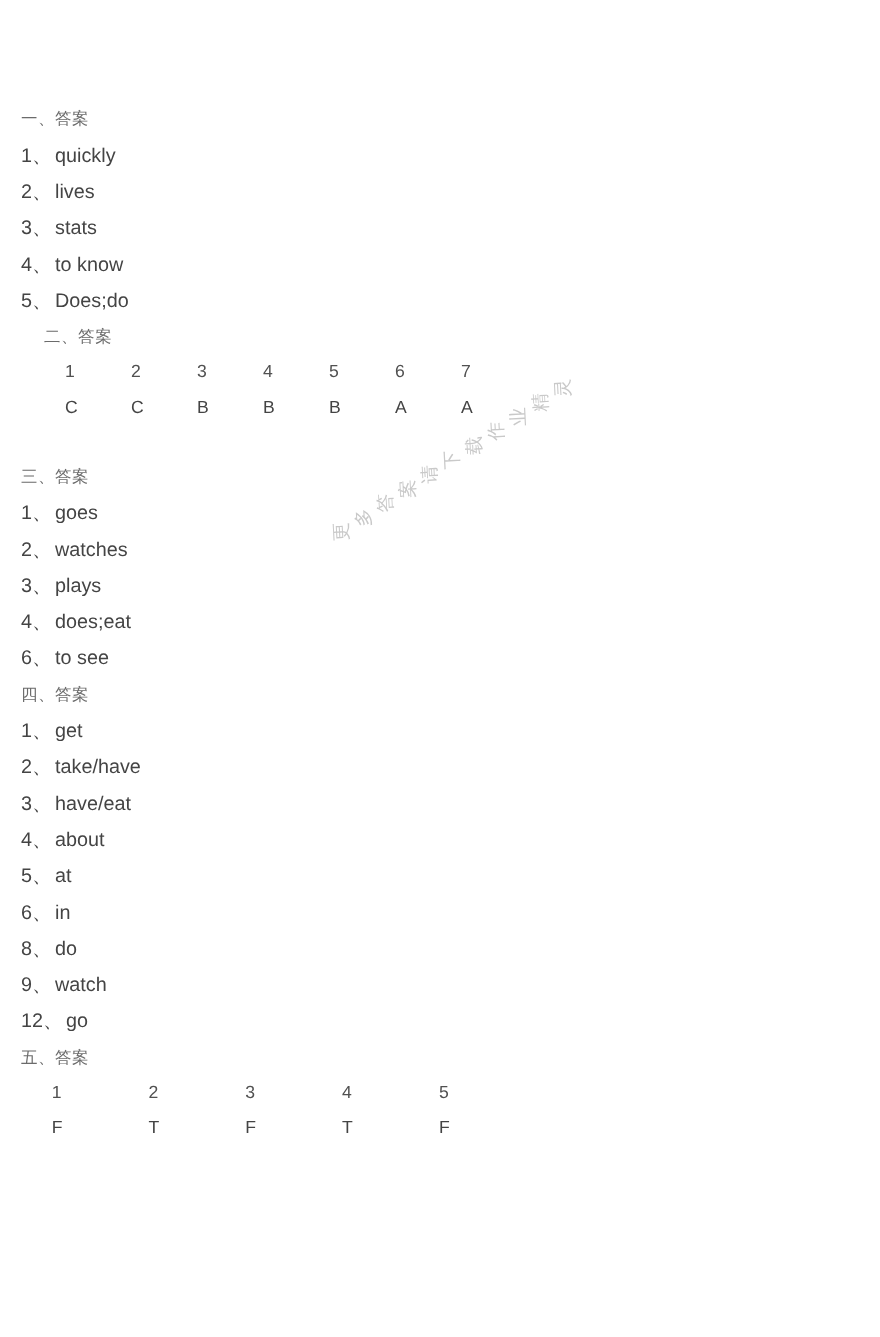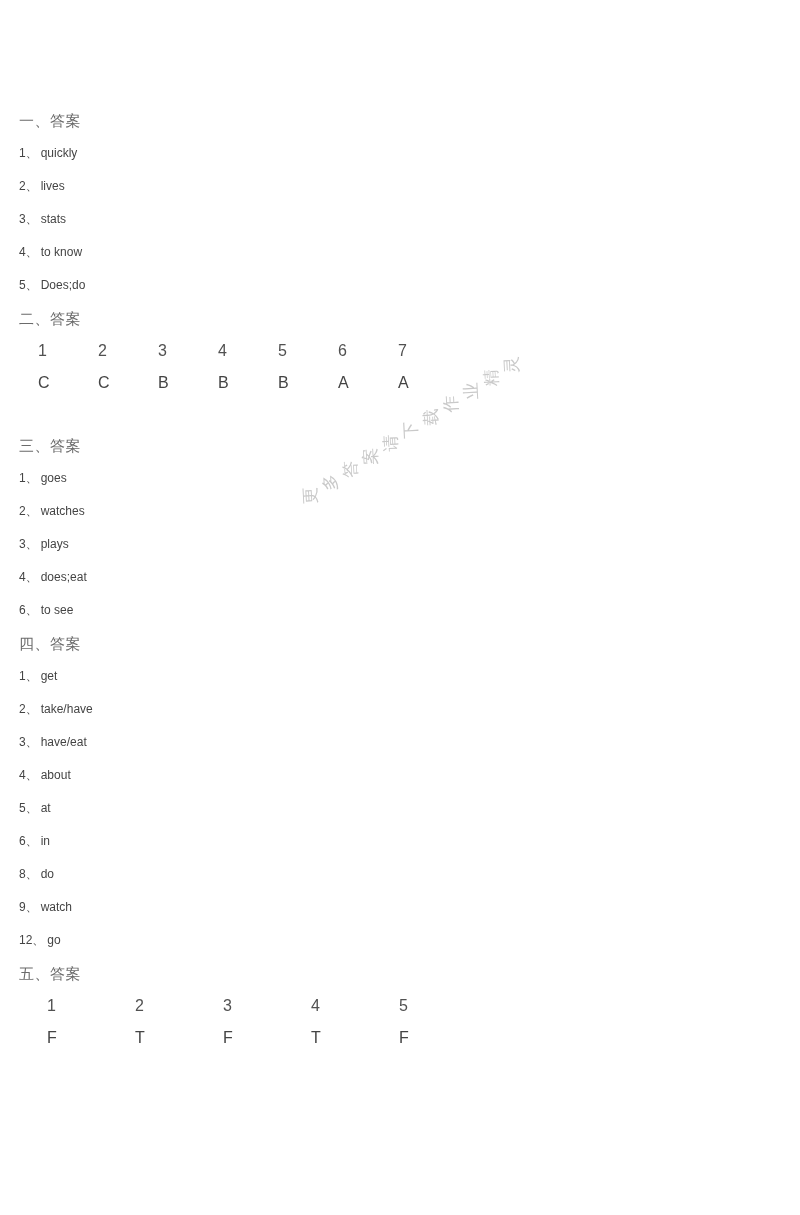--- a/index.html
+++ b/index.html
@@ -12,54 +12,55 @@
     height: 1215px;
     position: relative;
     overflow: hidden;
     font-family: "Liberation Sans", "DejaVu Sans", sans-serif;
     -webkit-font-smoothing: antialiased;
   }
 
   #page {
     position: absolute;
     left: 0;
-    top: 12px;
+    top: 0;
     width: 800px;
     height: 933px;
     background: #ffffff;
     text-decoration: underline;
   }
 
   .answer-sheet {
     position: absolute;
     left: 19px;
     top: 92px;
     width: 740px;
     z-index: 2;
   }
 
   .section {
     display: block;
   }
 
   .section.gap-after {
     margin-bottom: 30px;
+    margin-left: 21px;
   }
 
   .section-header {
     font-size: 15px;
     line-height: 33px;
     height: 33px;
     color: #6b6b6b;
     letter-spacing: 0.5px;
     white-space: nowrap;
   }
 
   .answer-line {
-    font-size: 12px;
+    font-size: 18px;
     line-height: 33px;
     height: 33px;
     color: #444444;
     white-space: nowrap;
   }
 
   .answer-line .num {
     color: #444444;
   }
 

